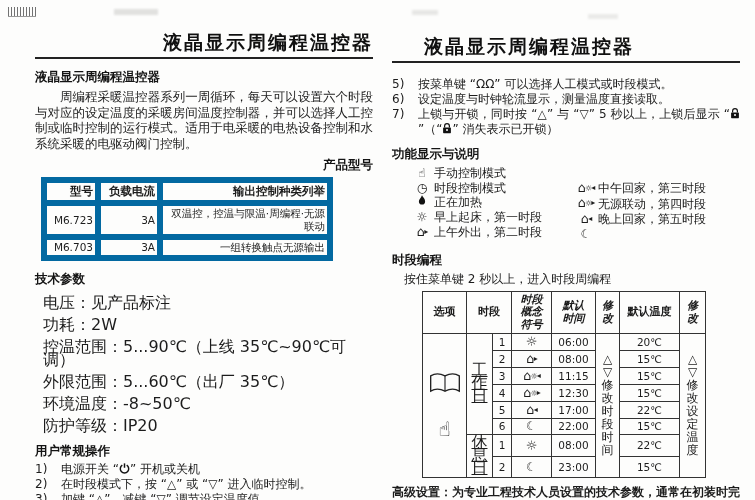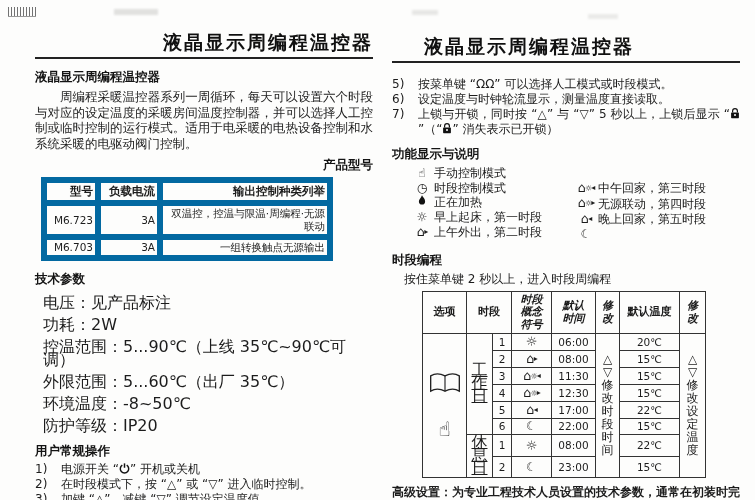--- a/index.html
+++ b/index.html
@@ -274,21 +274,21 @@
       </tr>
       <tr>
         <td>2</td>
         <td><span class="hico"><span class="house">⌂</span><span class="arr">▸</span></span></td>
         <td>08:00</td>
         <td>15℃</td>
       </tr>
       <tr>
         <td>3</td>
         <td><span class="hico"><span class="house">⌂</span><span class="smsun">☼</span><span class="arr">◂</span></span></td>
-        <td>11:30</td>
+        <td>11:15</td>
         <td>15℃</td>
       </tr>
       <tr>
         <td>4</td>
         <td><span class="hico"><span class="house">⌂</span><span class="smsun">☼</span><span class="arr">▸</span></span></td>
         <td>12:30</td>
         <td>15℃</td>
       </tr>
       <tr>
         <td>5</td>

